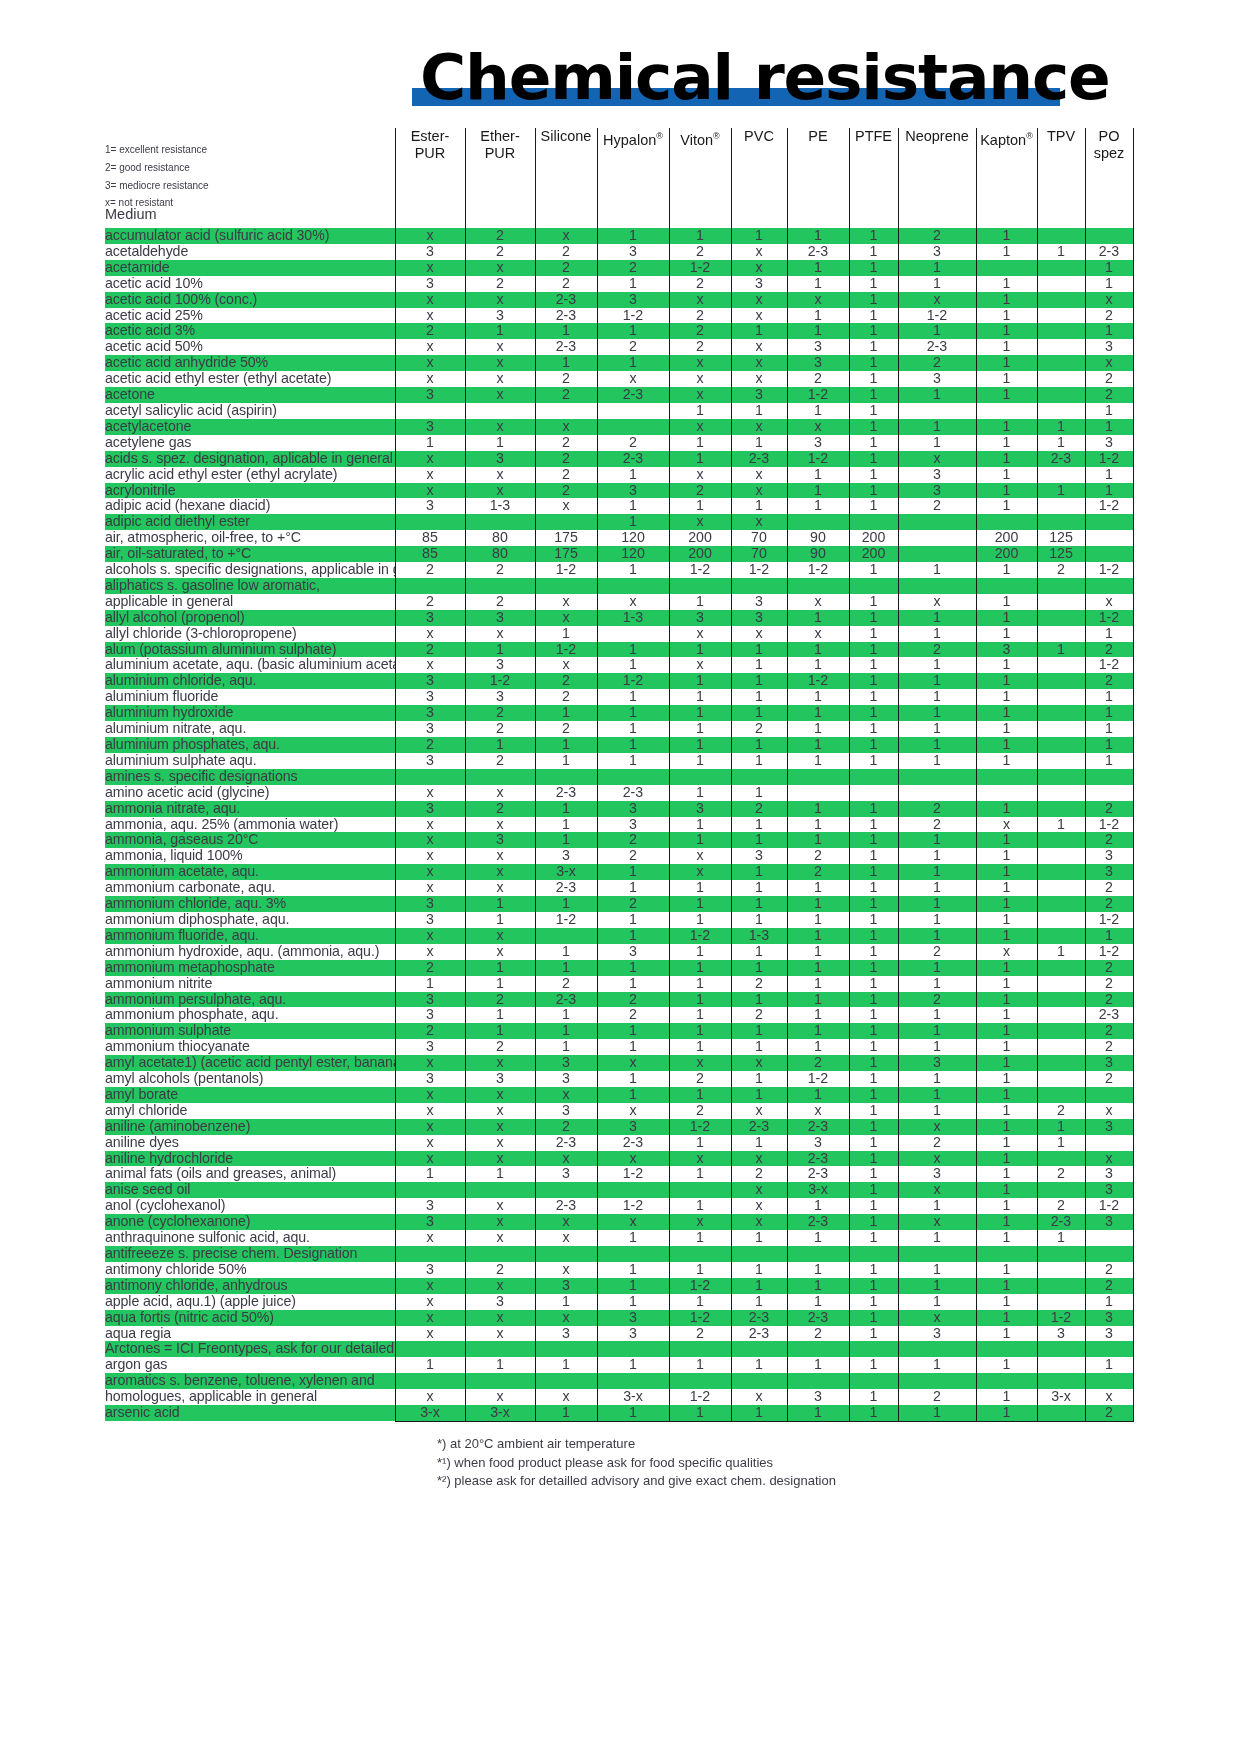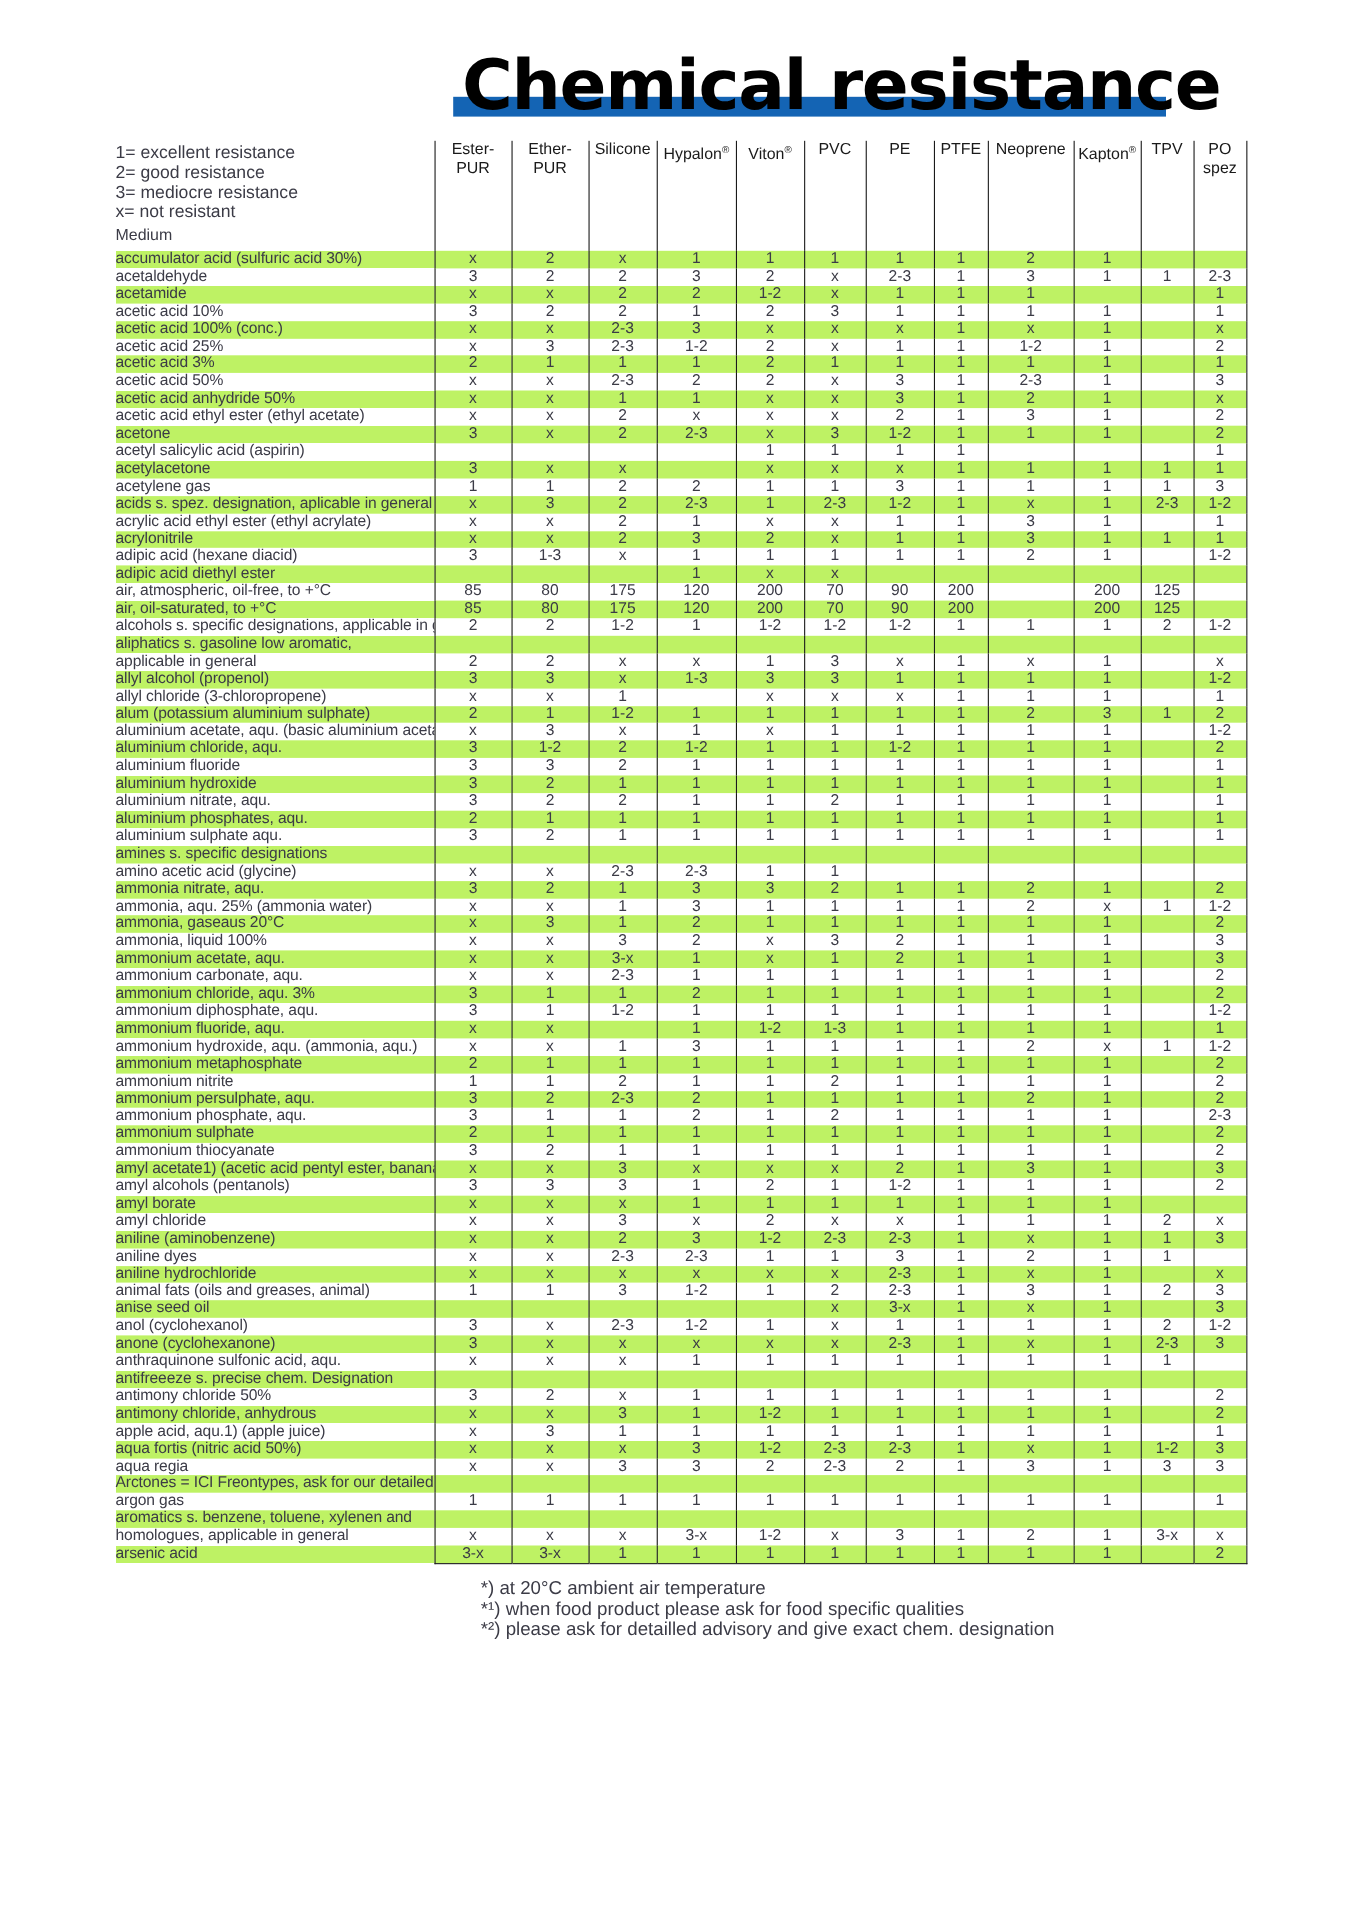--- a/index.html
+++ b/index.html
@@ -50,23 +50,23 @@
     letter-spacing: -1.2px;
     line-height: 72px;
     color: #000000;
     white-space: nowrap;
   }
 
   
   .legend {
     position: absolute;
     left: 105px;
-    top: 131px;
+    top: 141px;
     width: 300px;
-    font-size: 16px;
+    font-size: 10px;
     line-height: 17.8px;
     color: #3b3b46;
   }
   .legend div { white-space: nowrap; }
 
   .medium-label {
     position: absolute;
     left: 105px;
     top: 206px;
     width: 285px;
@@ -106,21 +106,21 @@
     box-sizing: border-box;
     position: relative;
   }
   .hdr-cell .l1 { display: block; white-space: nowrap; }
   .hdr-cell .l2 { display: block; white-space: nowrap; }
   .hdr-cell sup { font-size: 9px; vertical-align: super; }
   .hdr-last { border-right: 1.4px solid #1a1a1a; }
 
   
   tr.data-row { height: 15.9px; }
-  tr.alt { background: #bef264; }
+  tr.alt { background: #22c55e; }
   td.medium {
     width: 290px;
     font-size: 14.2px;
     line-height: 15.9px;
     color: #3b3b46;
     padding-left: 1px;
     white-space: nowrap;
     overflow: hidden;
     letter-spacing: -0.1px;
   }
@@ -134,21 +134,21 @@
   }
   td.val.last { border-right: 1.4px solid #1a1a1a; }
   tr.last-row td.val { border-bottom: 1.4px solid #1a1a1a; }
   tr.last-row td.medium { border-bottom: none; margin-top: 36px; }
 
   
   .footnotes {
     position: absolute;
     left: 437px;
     top: 1435px;
-    font-size: 17px;
+    font-size: 13px;
     line-height: 18.5px;
     color: #3b3b46;
   }
   .footnotes div { white-space: nowrap; }
 </style>
 </head>
 <body>
 
 <div class="page">
 

